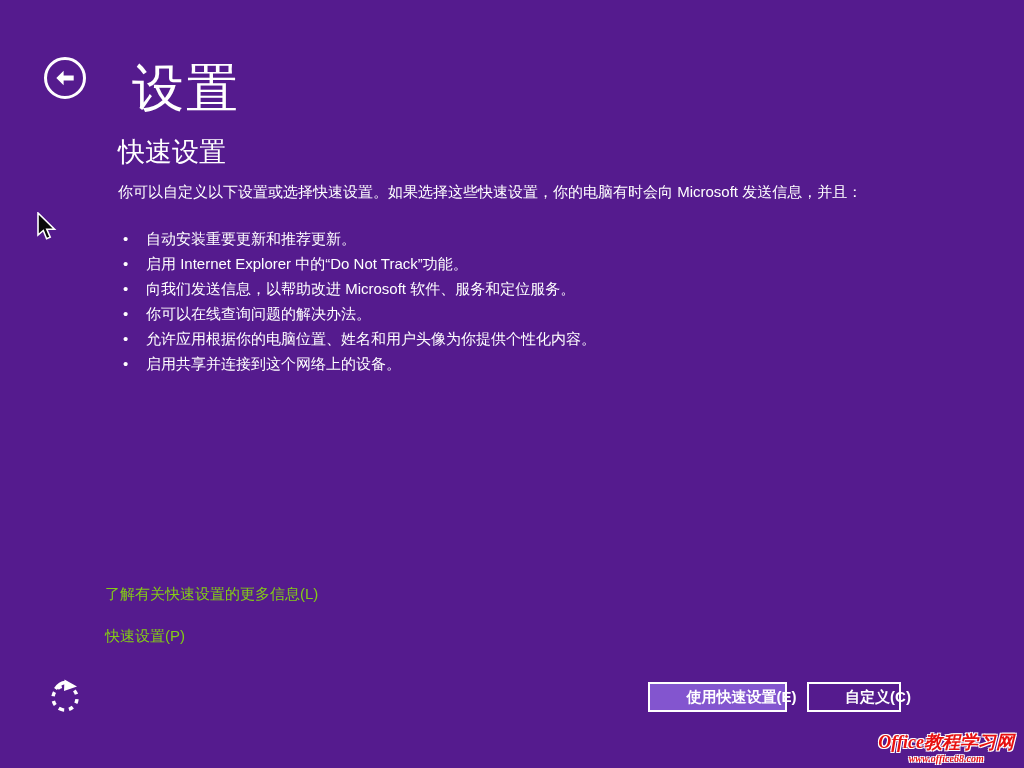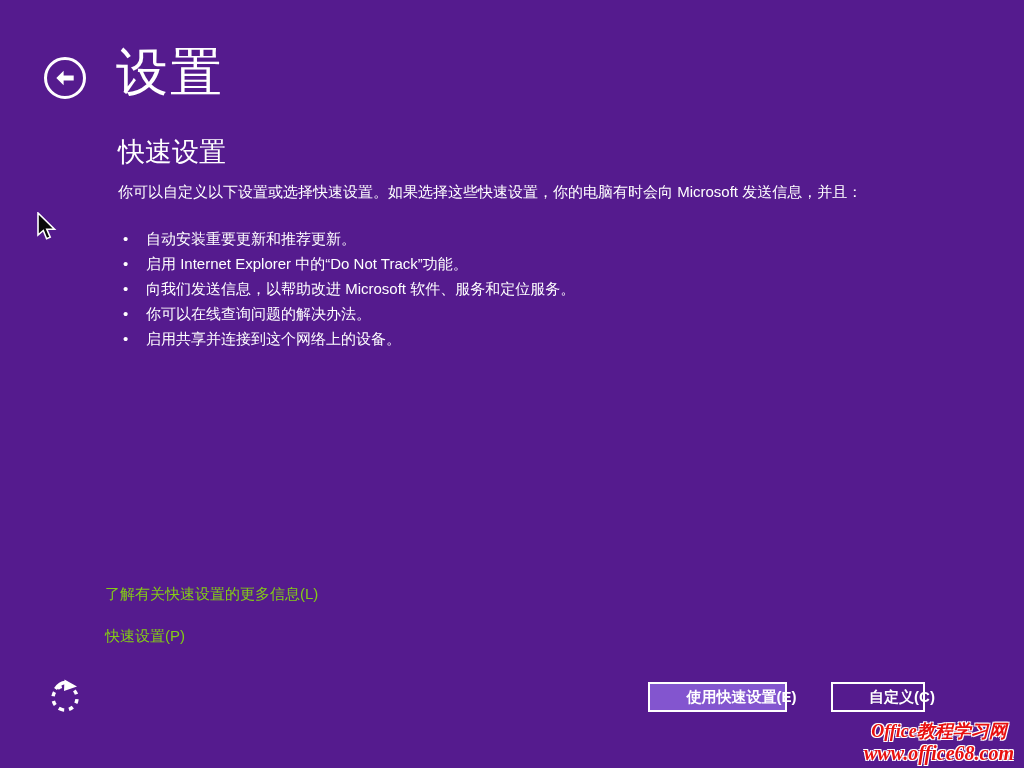--- a/index.html
+++ b/index.html
@@ -37,57 +37,58 @@
   }
   .link-more { top:585px; }
   .link-privacy { top:627px; }
   .eoa-btn { position:absolute; left:47px; top:678px; width:38px; height:38px; cursor:pointer; }
   .btn {
     position:absolute; top:682px; height:30px; box-sizing:border-box;
     border:2px solid #fff; display:flex; align-items:center; justify-content:center;
     font-size:15px; font-weight:bold; color:#fff; cursor:pointer; white-space:nowrap;padding-left:48px;
   }
   .btn-primary { left:648px; width:139px; background:#8355cf; }
-  .btn-secondary { left:807px; width:94px; background:transparent;margin-left:24px; }
+  .btn-secondary { left:807px; width:94px; background:transparent; }
   .cursor { position:absolute; left:36px; top:212px; pointer-events:none; }
   .watermark {
     position:absolute; right:10px; bottom:4px; text-align:center;
     font-family:"Liberation Serif","DejaVu Serif",serif;
     font-style:italic; font-weight:bold; color:#e81010; line-height:1.1;
   }
   .wm1, .wm2 {
     text-shadow:-1px -1px 0 #fff, 1px -1px 0 #fff, -1px 1px 0 #fff, 1px 1px 0 #fff;
   }
   .wm1 { font-size:18px; }
-  .wm2 { font-size:20px; }
+  .wm2 { font-size:10px; }
 </style>
 </head>
 <body>
 
 <div class="screen">
 
   <div class="back-btn">
     <span style="display:flex;">
       <svg width="22" height="22" viewBox="0 0 24 24">
         <path d="M10.5 4 L2.5 12 L10.5 20 L10.5 14.8 L21.5 14.8 L21.5 9.2 L10.5 9.2 Z" fill="#fff"></path>
       </svg>
     </span>
   </div>
 
-  <h1 class="page-title" style="margin:0;font-weight:200;">设置</h1>
+  <h1 class="page-title" style="margin:16px;font-weight:200;">设置</h1>
 
   <h2 class="section-title" style="margin:0;font-weight:300;">快速设置</h2>
 
   <div class="intro">你可以自定义以下设置或选择快速设置。如果选择这些快速设置，你的电脑有时会向 Microsoft 发送信息，并且：</div>
 
   <ul class="bullets">
     <li>自动安装重要更新和推荐更新。</li>
     <li>启用 Internet Explorer 中的“Do Not Track”功能。</li>
     <li>向我们发送信息，以帮助改进 Microsoft 软件、服务和定位服务。</li>
     <li>你可以在线查询问题的解决办法。</li>
+    <li>允许应用根据你的电脑位置、姓名和用户头像为你提供个性化内容。</li>
     <li>启用共享并连接到这个网络上的设备。</li>
   </ul>
 
   <div class="link link-more">了解有关快速设置的更多信息(L)</div>
   <div class="link link-privacy">快速设置(P)</div>
 
   <div class="eoa-btn">
     <span style="display:flex;">
       <svg width="36" height="36" viewBox="0 0 36 36">
         <circle cx="18" cy="20" r="12" fill="none" stroke="#fff" stroke-width="3.4" stroke-dasharray="4.4 4.8" transform="rotate(100 18 20)"></circle>

